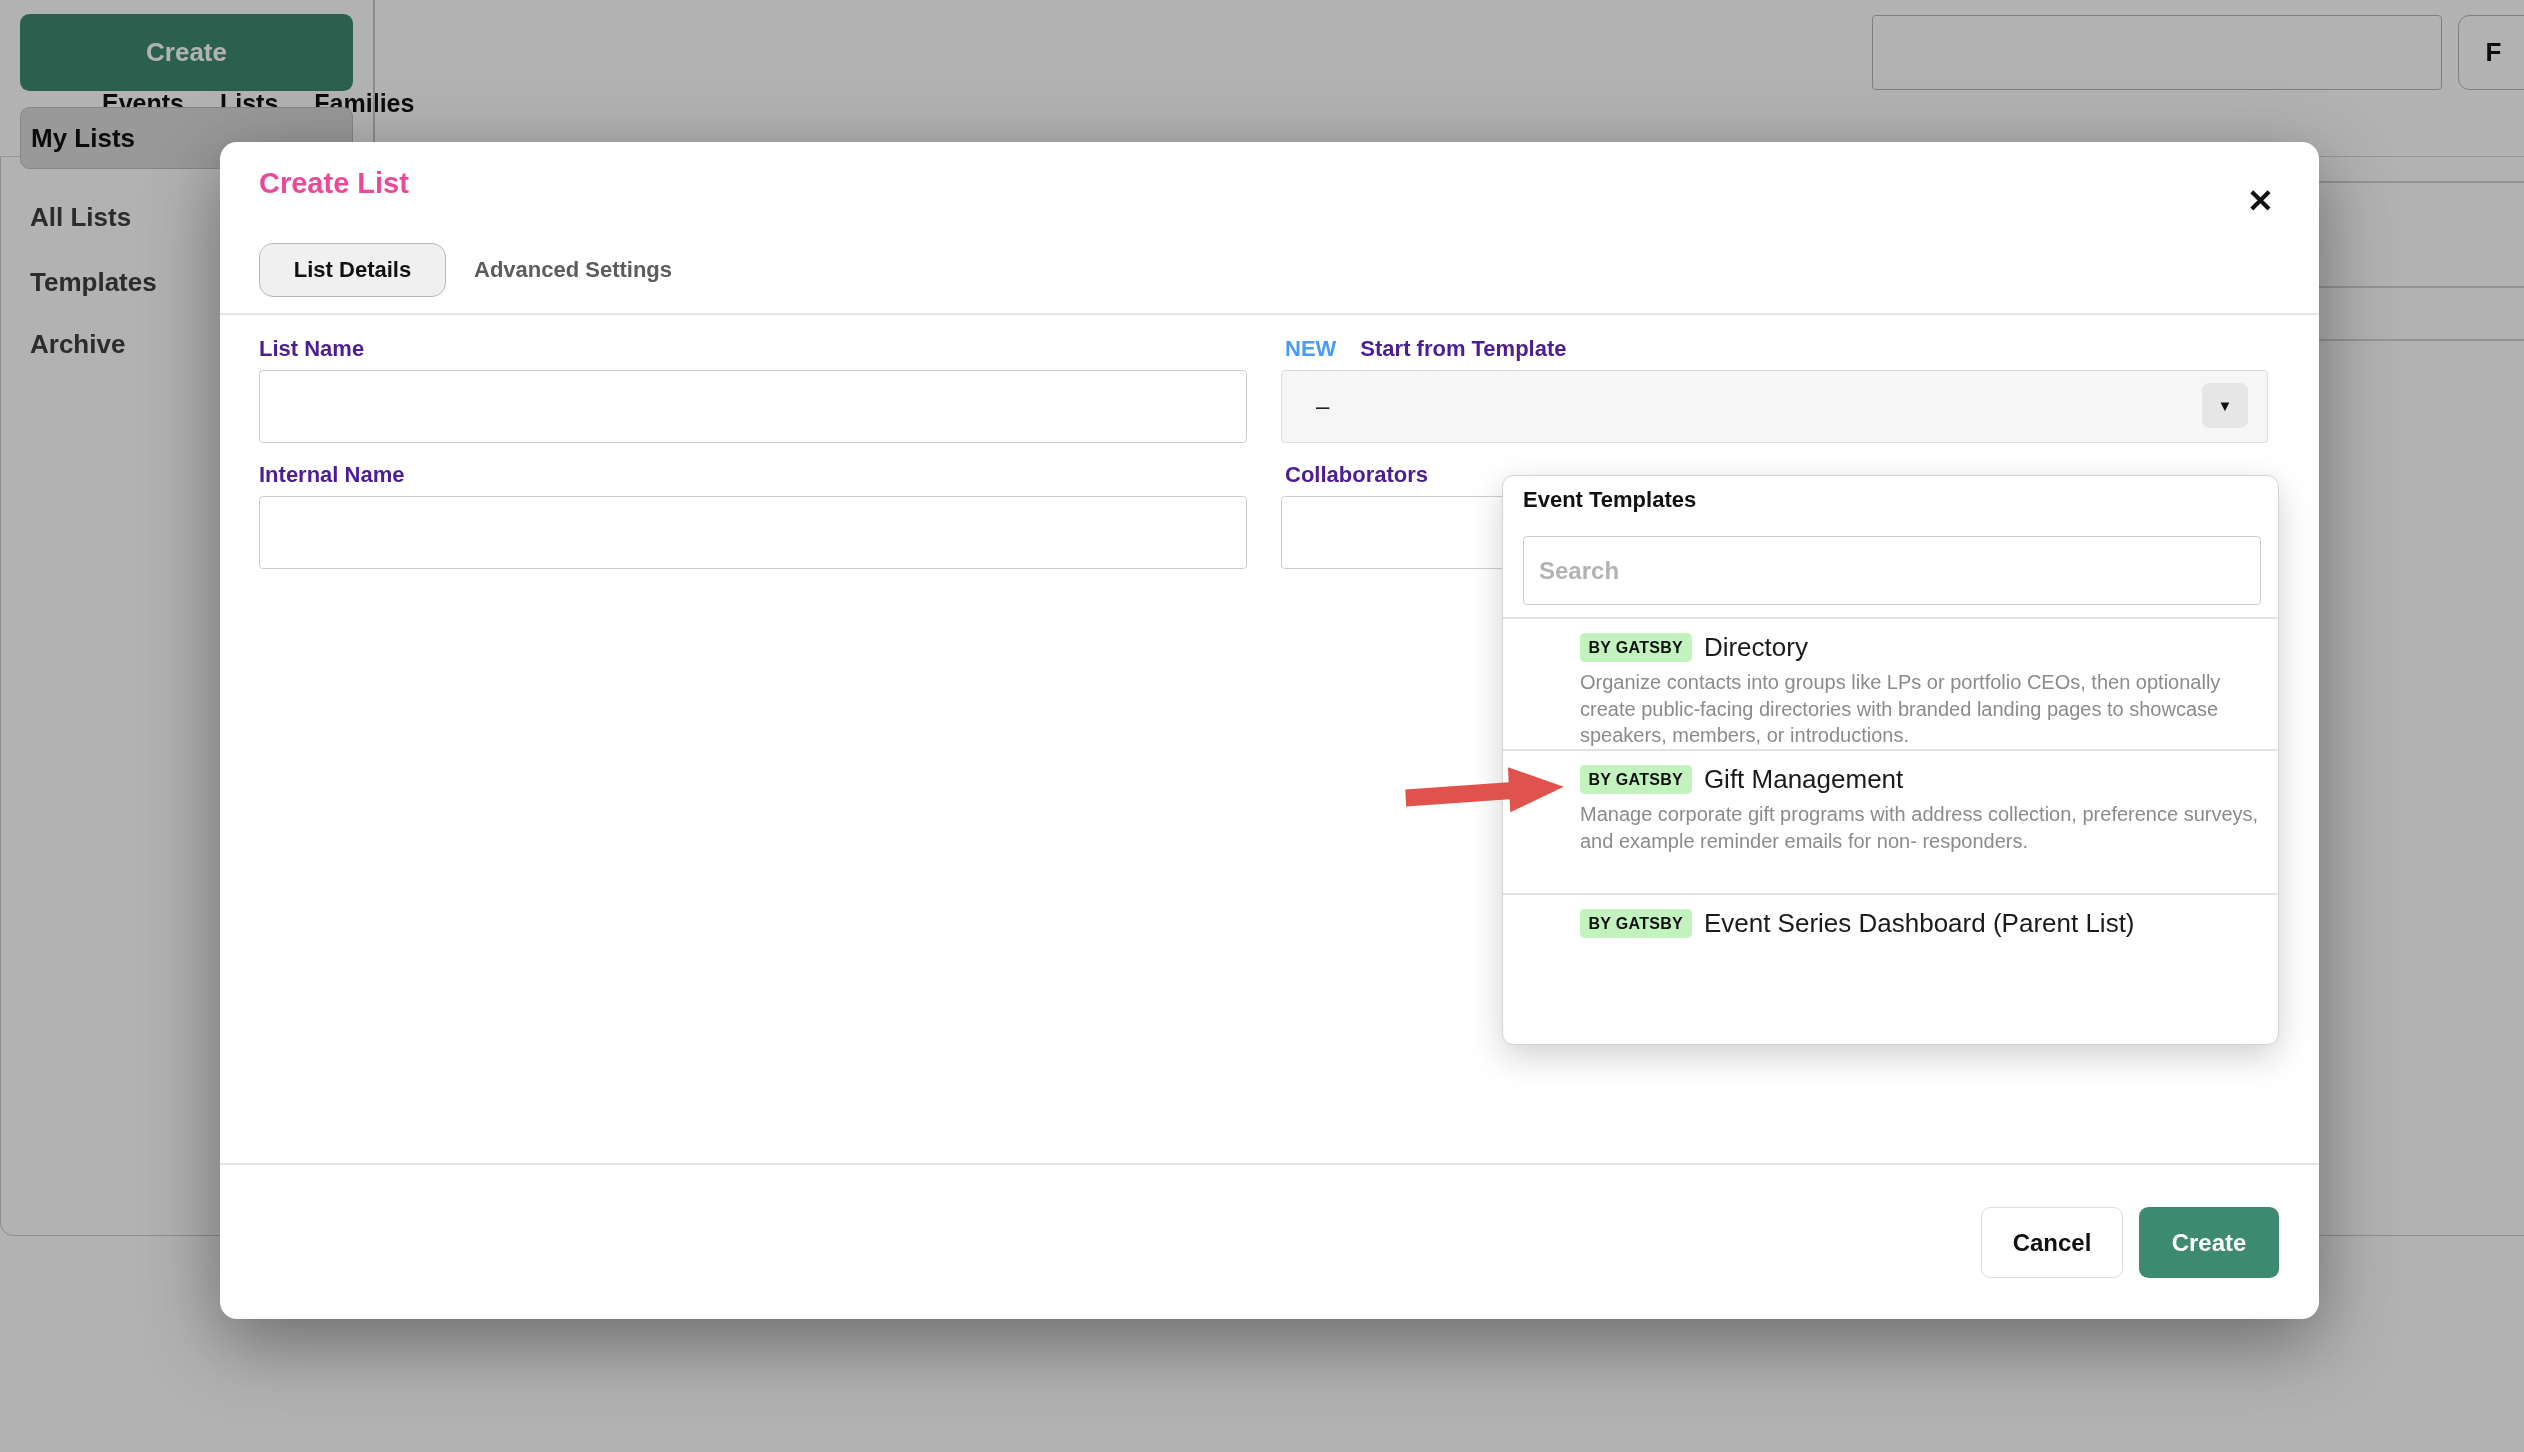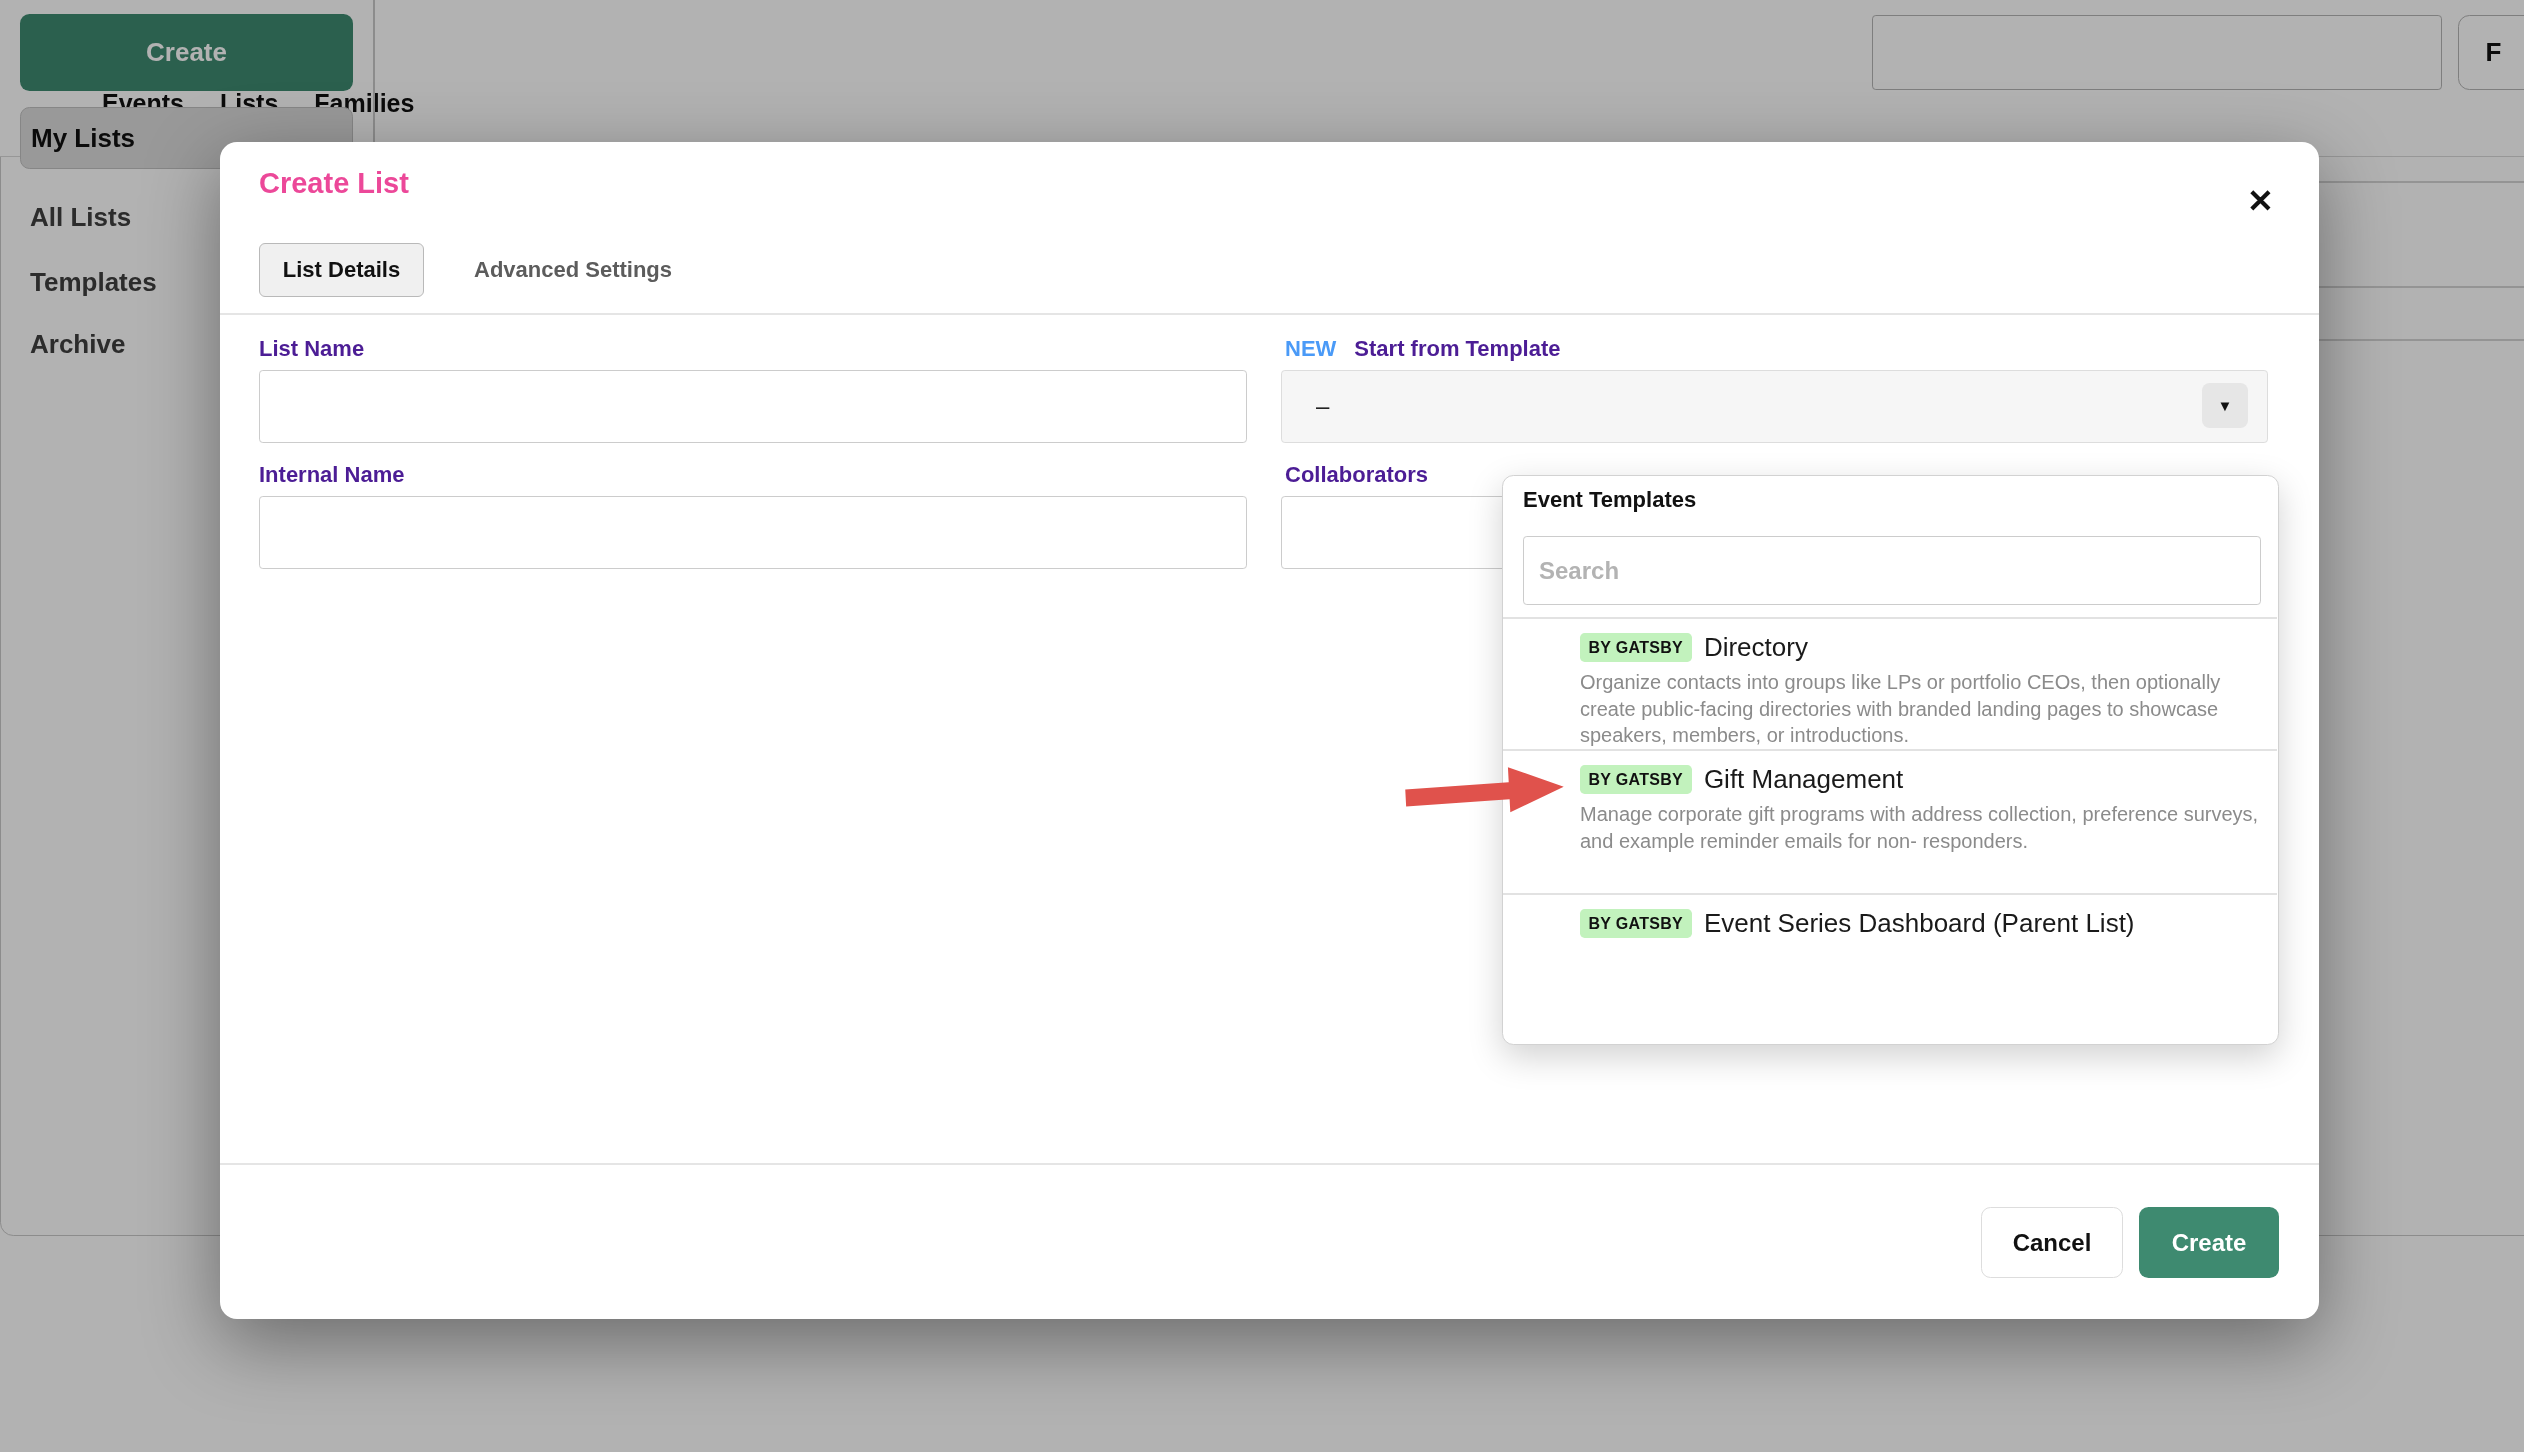--- a/index.html
+++ b/index.html
@@ -38,29 +38,29 @@
 
   
   .overlay{position:absolute;inset:0;background:rgba(0,0,0,0.30);z-index:10;}
 
   
   .modal{position:absolute;left:220px;top:142px;width:2099px;height:1177px;background:#fff;border-radius:17px;
     box-shadow:0 23px 76px rgba(0,0,0,0.40);z-index:20;}
   .modal-title{left:39px;top:25px;font-size:29px;font-weight:700;color:#ec4899;}
   .modal-close{left:2016px;top:34px;width:49px;height:49px;display:flex;align-items:center;justify-content:center;
     font-size:32px;font-weight:600;color:#111;cursor:pointer;}
-  .tab-chip{left:39px;top:101px;width:165px;height:54px;background:#f0f0f0;border:1.9px solid #b9b9b9;border-radius:6px;
+  .tab-chip{left:39px;top:101px;width:187px;height:54px;background:#f0f0f0;border:1.9px solid #b9b9b9;border-radius:14px;
     box-sizing:border-box;display:flex;align-items:center;justify-content:center;font-size:22px;font-weight:700;color:#111;cursor:pointer;}
   .tab-plain{left:254px;top:101px;height:54px;display:flex;align-items:center;font-size:22px;font-weight:700;color:#5c5c5c;cursor:pointer;}
   .modal-divider{left:0;width:2099px;height:1.9px;background:#e5e5e5;}
 
   .fld-label{font-size:22px;font-weight:700;color:#4c1d95;}
   .fld-input{border:1.9px solid #cccccc;border-radius:3.8px;background:#fff;box-sizing:border-box;
     font-size:24px;color:#222;padding:0 15px;font-family:"Liberation Sans",sans-serif;outline:none;}
-  .label-new{color:#4a9af7;font-size:22px;font-weight:700;margin-right:18px;}
+  .label-new{color:#4a9af7;font-size:22px;font-weight:700;margin-right:24px;}
 
   .tpl-select{left:1061px;top:228px;width:987px;height:73px;background:#f6f6f6;border:1.9px solid #dddddd;border-radius:3.8px;
     box-sizing:border-box;cursor:pointer;}
   .tpl-select .value{position:absolute;left:34px;top:0;height:69px;display:flex;align-items:center;font-size:24px;color:#222;}
   .tpl-select .arrow-chip{position:absolute;right:19px;top:12.3px;width:46px;height:45px;background:#e6e6e6;border-radius:7.6px;
     display:flex;align-items:center;justify-content:center;font-size:15px;color:#111;}
 
   .footer-cancel{left:1761px;top:1065px;width:142px;height:71px;background:#fff;border:1.9px solid #dddddd;border-radius:9.5px;
     box-sizing:border-box;display:flex;align-items:center;justify-content:center;font-size:24px;font-weight:700;color:#111;cursor:pointer;}
   .footer-create{left:1919px;top:1065px;width:140px;height:71px;background:#3e8a70;border-radius:9.5px;

